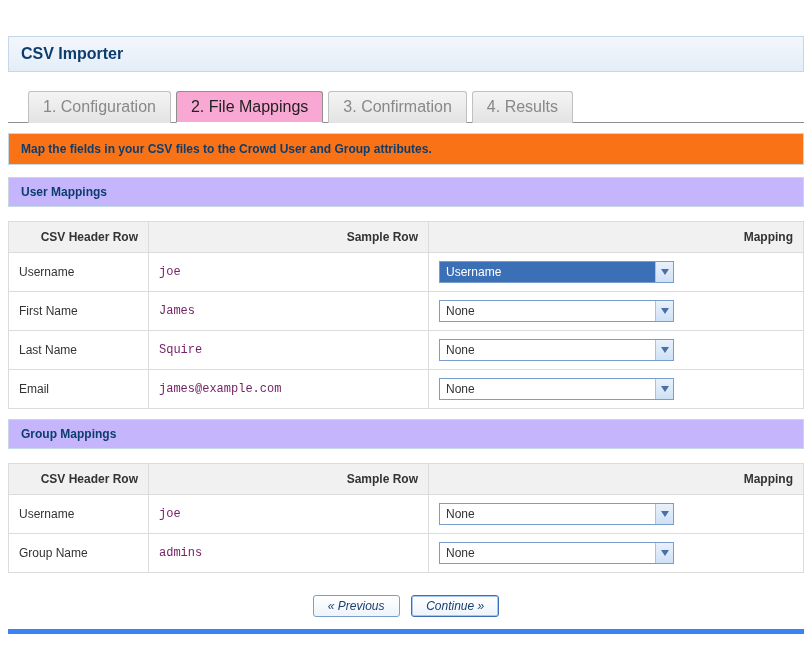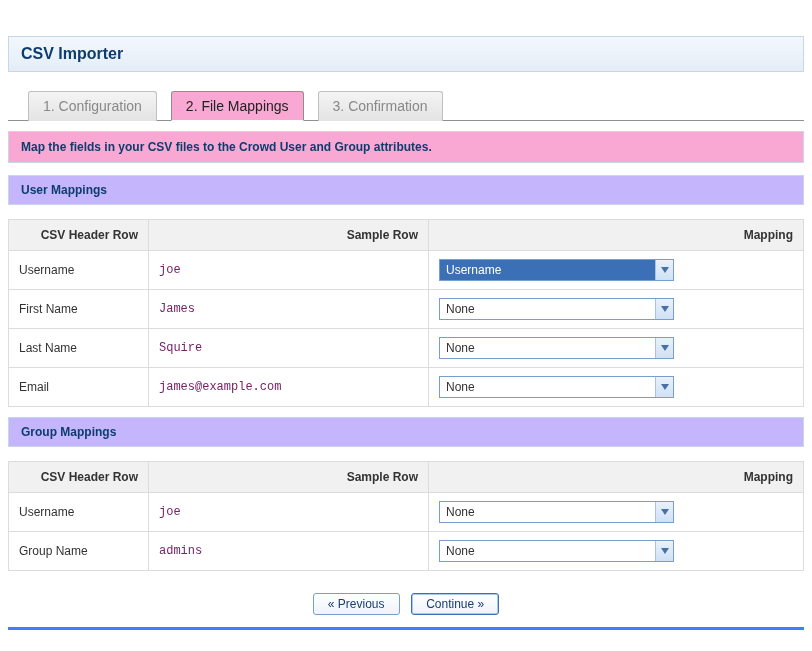--- a/index.html
+++ b/index.html
@@ -24,41 +24,41 @@
     color: #0d3d6e;
   }
   .tabs {
     display: flex;
     border-bottom: 1px solid #8f8f8f;
     margin-bottom: 10px;
     padding-left: 20px;
   }
   .tab {
     padding: 6px 14px;
-    font-size: 14px;
+    font-size: 16px;
     border: 1px solid #c0c0c0;
     border-bottom: none;
     background: linear-gradient(#f4f4f4, #e3e3e3);
     color: #888;
-    margin-right: 14px;
+    margin-right: 5px;
     border-top-left-radius: 3px;
     border-top-right-radius: 3px;
     cursor: pointer;
     position: relative;
     top: 1px;
   }
   .tab.active {
     background: #f9a8d4;
     color: #222;
     border: 1px solid #8f8f8f;
     border-bottom: 1px solid #ffffff;
     font-weight: normal;
   }
   .info-bar {
-    background: #f9a8d4;
+    background: #f97316;
     border: 1px solid #c8d7e6;
     padding: 8px 12px;
     color: #0d3d6e;
     font-size: 12px;
     font-weight: bold;
     margin-bottom: 12px;
   }
   .section-header {
     background: #c4b5fd;
     border: 1px solid #c8d7e6;
@@ -119,21 +119,22 @@
     justify-content: center;
   }
   .select-wrap .sel-btn svg { width: 8px; height: 6px; }
   .select-wrap.highlight .sel-text {
     background: #3b6fb6;
     color: #fff;
   }
   .button-row {
     text-align: center;
     padding: 12px 0;
-    border-bottom: 3px solid #3b82f6;
+    border-bottom: 5px solid #3b82f6;
+    font-style: italic;
   }
   .btn {
     display: inline-block;
     font-size: 12px;
     padding: 3px 14px;
     border: 1px solid #7a9ecb;
     background: linear-gradient(#ffffff, #eef4fb);
     color: #1a3e70;
     border-radius: 3px;
     cursor: pointer;
@@ -148,20 +149,21 @@
 <body>
 
 <div class="page-title-bar">
   <span class="page-title">CSV Importer</span>
 </div>
 
 <div class="tabs">
   <div class="tab">1. Configuration</div>
   <div class="tab active">2. File Mappings</div>
   <div class="tab">3. Confirmation</div>
+  <div class="tab">4. Results</div>
 </div>
 
 <div class="info-bar">Map the fields in your CSV files to the Crowd User and Group attributes.</div>
 
 <div class="section-header">User Mappings</div>
 
 <table class="mapping">
   <thead>
     <tr>
       <th class="col-header">CSV Header Row</th>

